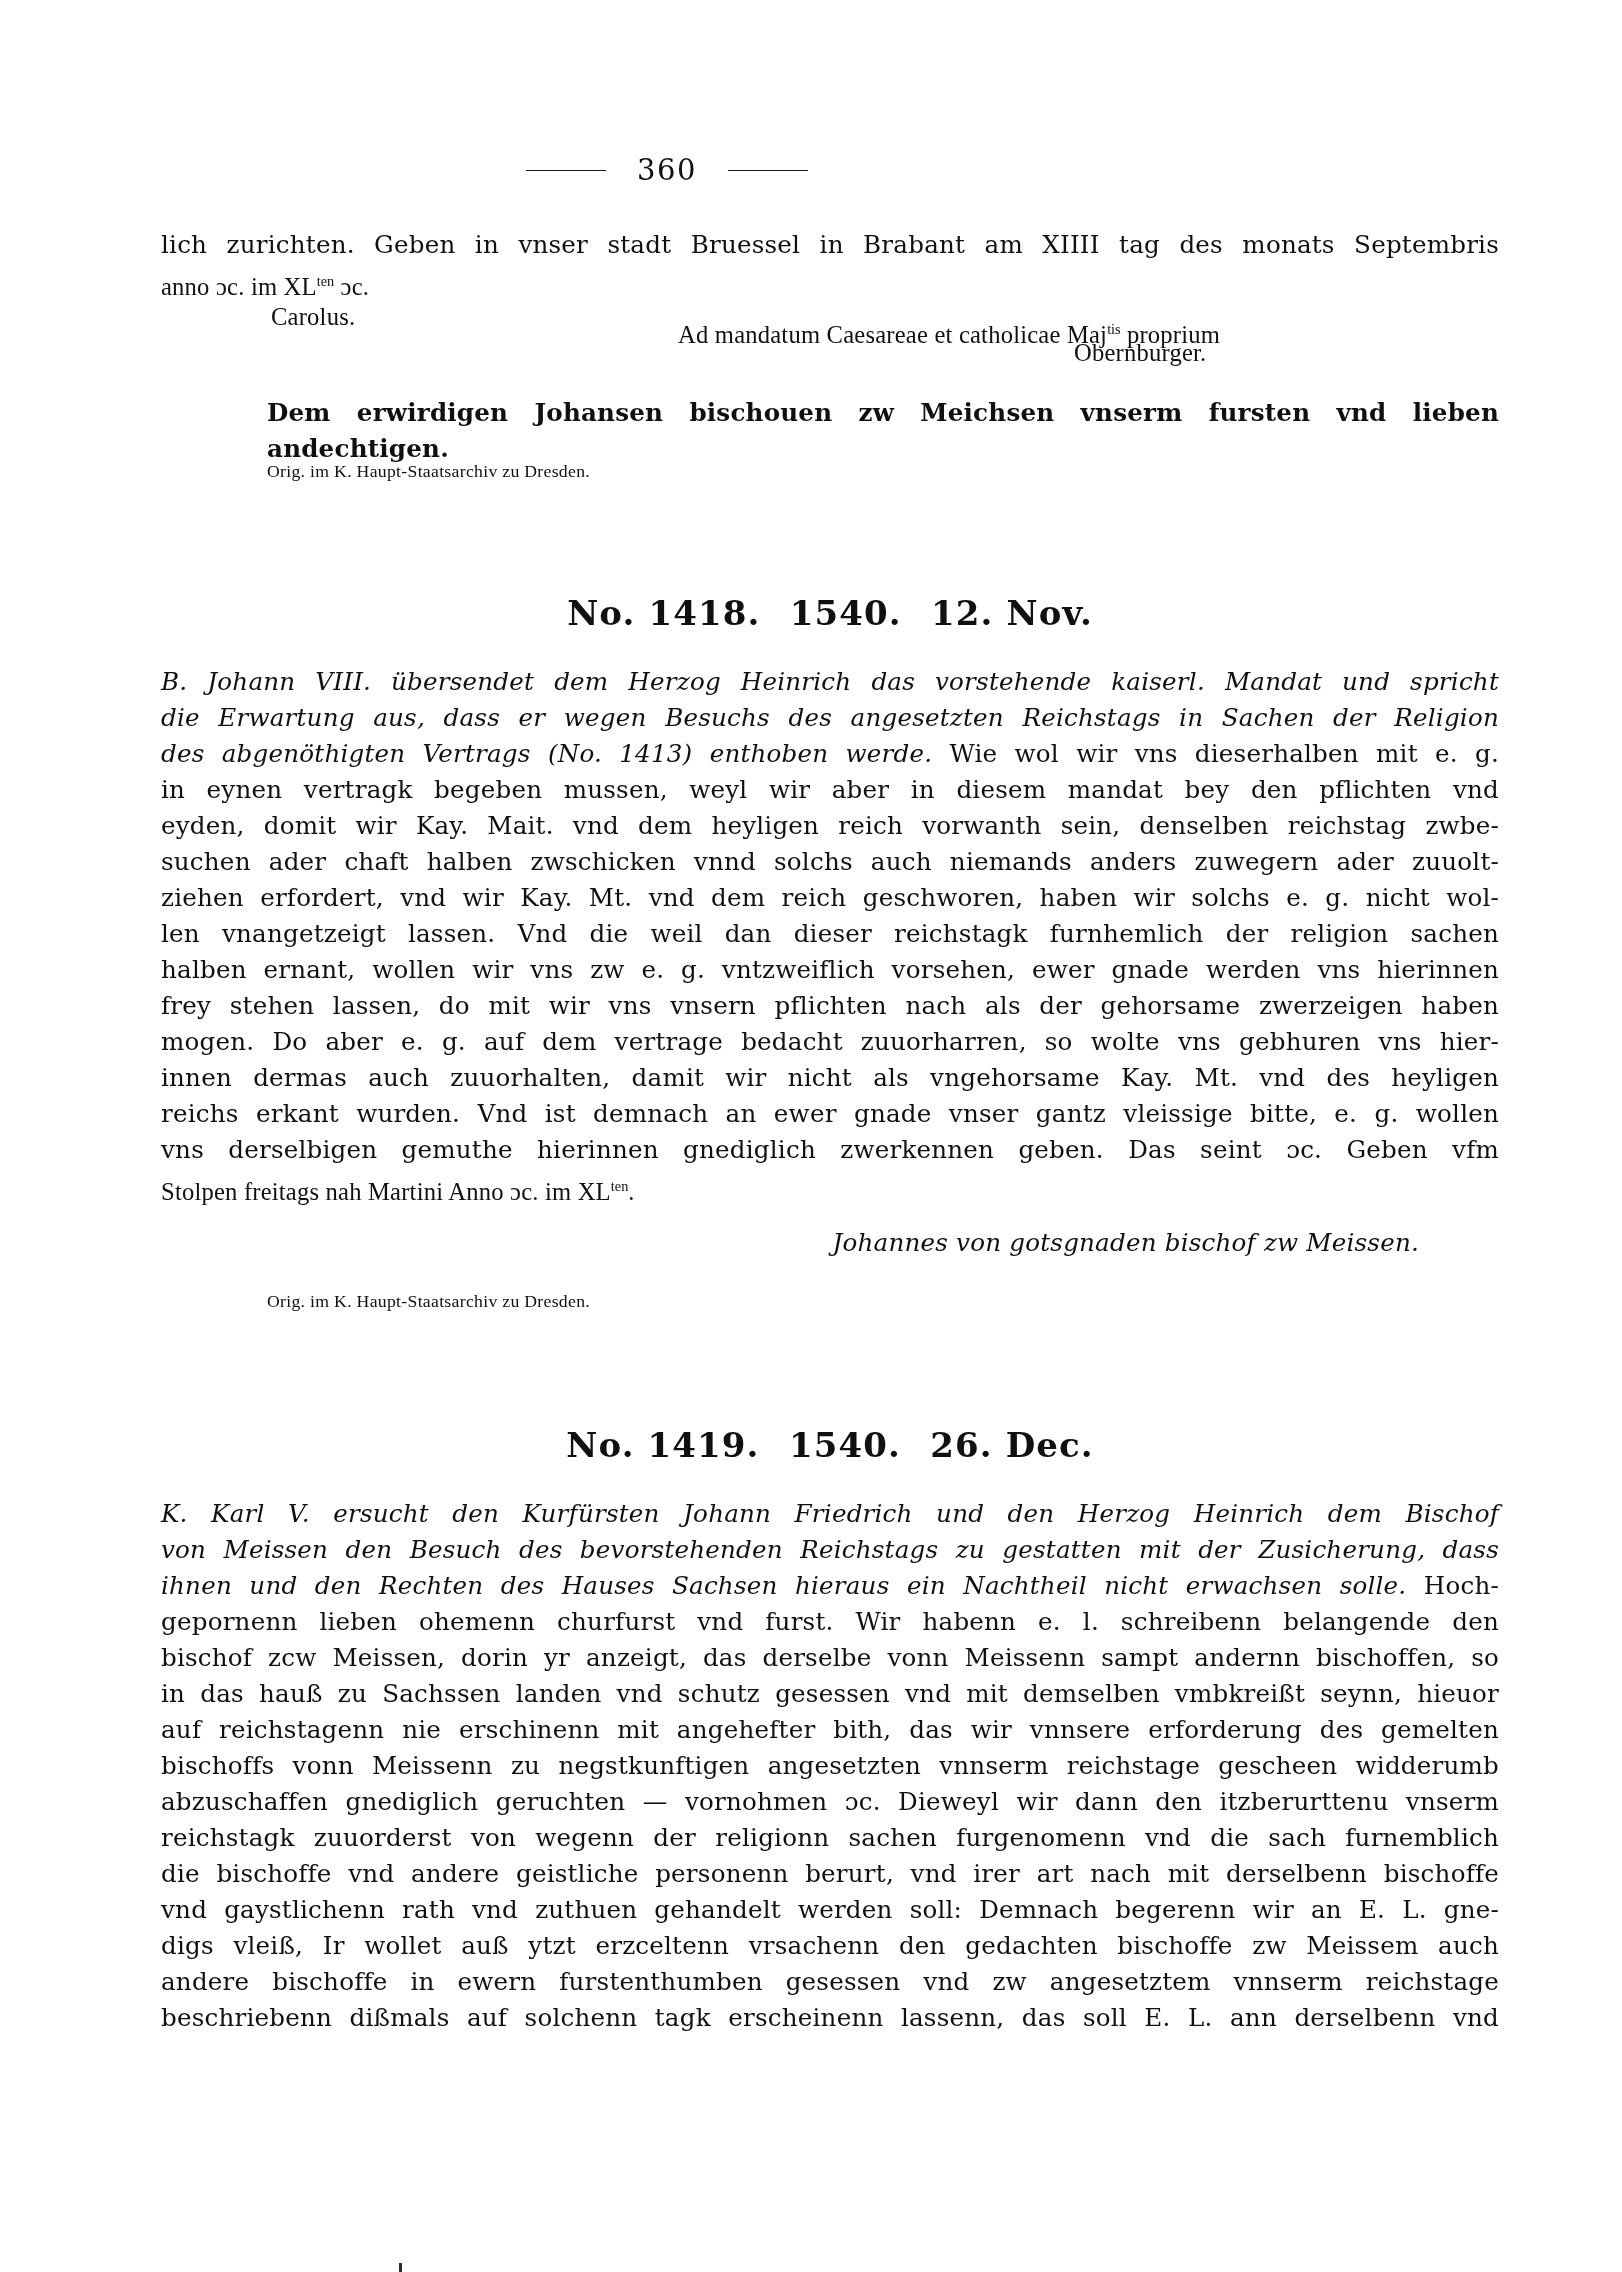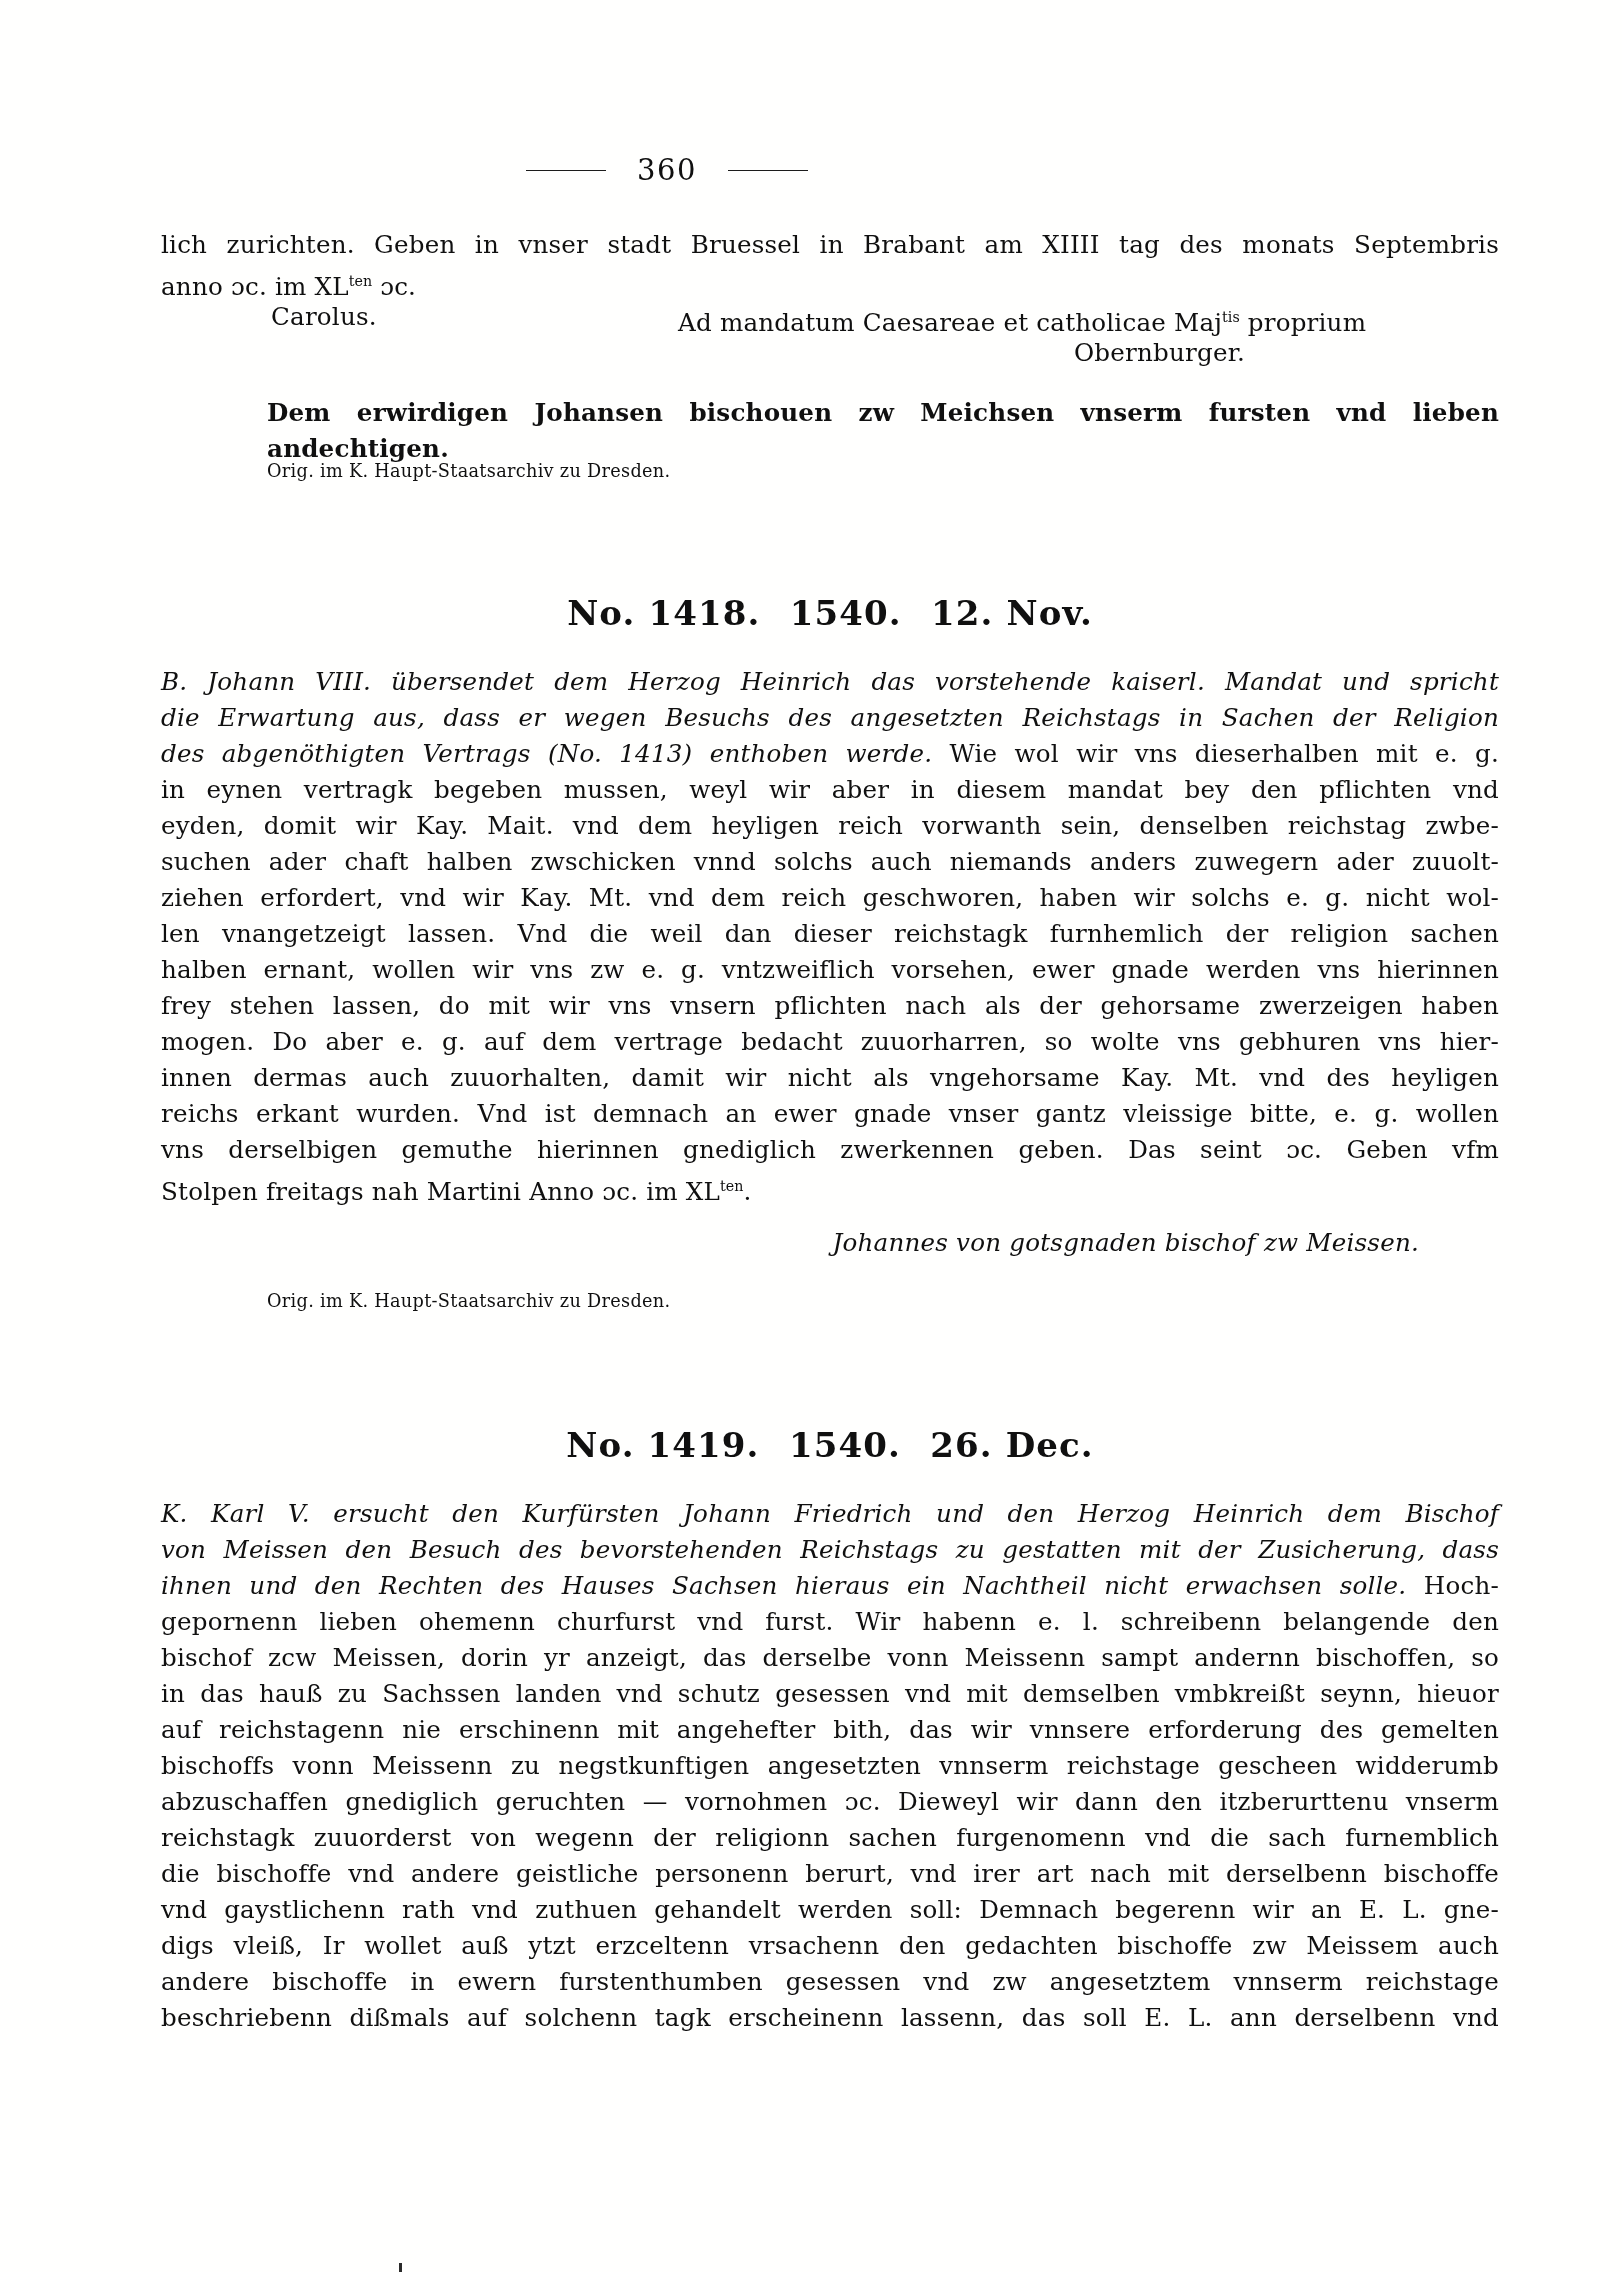--- a/index.html
+++ b/index.html
@@ -10,38 +10,38 @@
     height: 2273px;
     background: #fffffe;
     font-family: "DejaVu Serif", serif;
     color: #101010;
     overflow: hidden;
   }
   .sec { position: absolute; left: 161px; width: 1338px; }
 
   .ln { height: 36px; line-height: 36px; font-size: 24.6px; letter-spacing: 0.2px; }
   .jl { text-align: justify; text-align-last: justify; text-justify: inter-word; }
-  .left { text-align: left; text-align-last: left; }
+  .left { text-align: left; text-align-last: left; font-family: Liberation Serif, serif; }
   .it { font-style: italic; }
   .rm { font-style: normal; }
   .sup { font-size: 58%; vertical-align: super; letter-spacing: 0; }
 
   
   .pg-header {
     position: absolute; top: 154px; left: 0; width: 1334px;
     display: flex; justify-content: center; align-items: center; gap: 31px; text-align: center;
   }
   .pg-rule { width: 80px; height: 0; border-top: 1.6px solid #1c1c1c; }
   .pg-num { font-size: 29px; letter-spacing: 1.6px; line-height: 32px; }
 
   
   .sec-fragment { top: 227px; }
   .carolus { margin-left: 110px; text-align: center; }
   .sig-row { position: relative; }
-  .admandatum { position: absolute; left: 517px; top: 0; }
+  .admandatum { position: absolute; left: 517px; top: 12px; }
   .obern { padding-left: 913px; }
   .addr { margin-left: 106px; margin-top: 23.6px; font-weight: bold; }
   .note { font-size: 17.7px; margin-left: 106px; margin-top: 22px; letter-spacing: 0.3px; }
 
   
   .sec-1418 { top: 592px; }
   .sec-1419 { top: 1424px; }
   .doc-head {
     margin: 0; height: 43px; line-height: 43px;
     font-size: 34px; font-weight: bold; letter-spacing: 1.1px;

